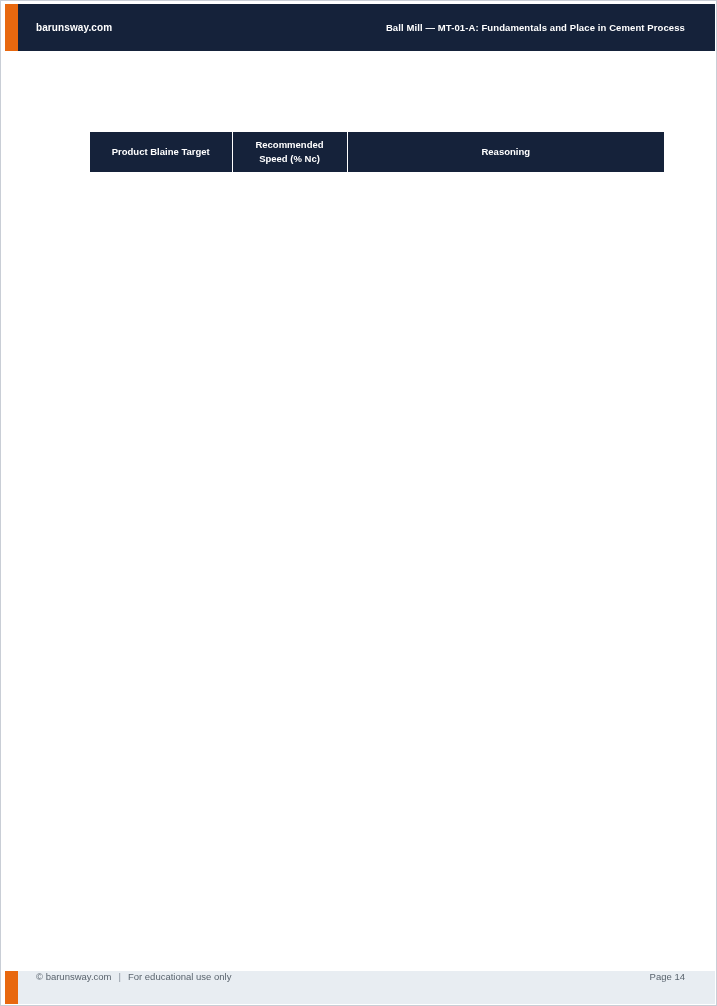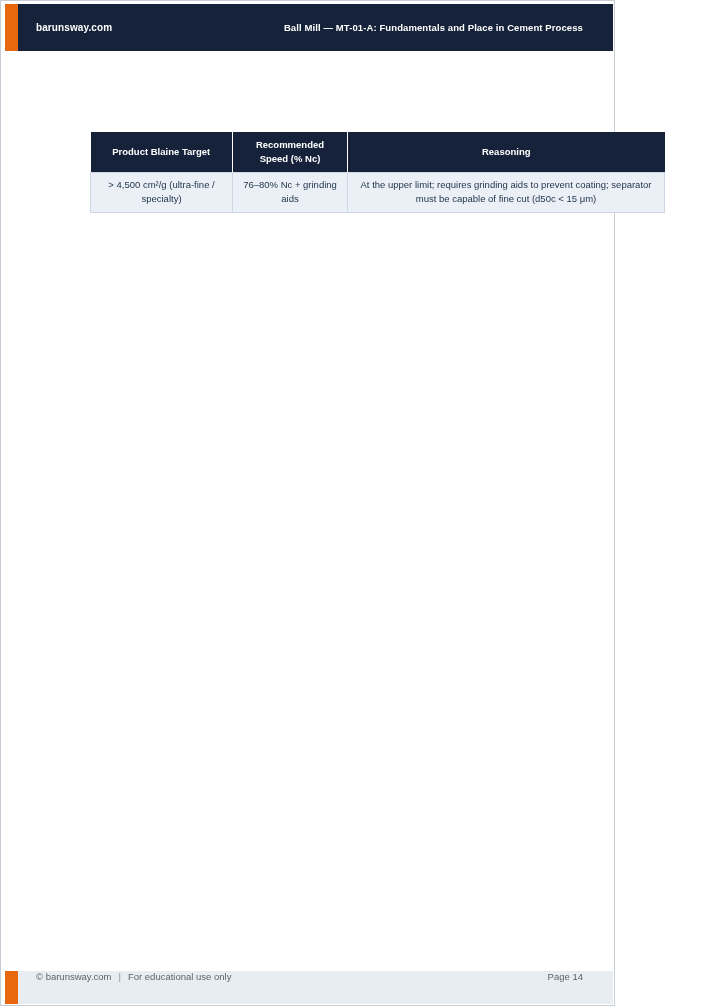--- a/index.html
+++ b/index.html
@@ -4,21 +4,21 @@
 <style>
   * { margin: 0; padding: 0; box-sizing: border-box; }
   html, body { background: #ffffff; }
   body {
     width: 717px; height: 1006px;
     font-family: "Liberation Sans", sans-serif;
     position: relative;
   }
   .page {
     position: absolute; left: 0; top: 0;
-    width: 615px; height: 1006px;
+    width: 717px; height: 1006px;
     background: #ffffff;
     border: 1px solid #c9ced6;
   }
 
   
   .doc-header {
     position: absolute; top: 3px; left: 4px; right: 1px; height: 47px;
     display: flex;
   }
   .accent-block {
@@ -115,25 +115,20 @@
         <col class="col-reasoning">
       </colgroup>
       <thead>
         <tr>
           <th>Product Blaine Target</th>
           <th>Recommended Speed (% Nc)</th>
           <th>Reasoning</th>
         </tr>
       </thead>
       <tbody>
-        <tr class="alt-row">
-          <td>&gt; 4,500 cm²/g (ultra-fine / specialty)</td>
-          <td>76–80% Nc + grinding aids</td>
-          <td>At the upper limit; requires grinding aids to prevent coating; separator must be capable of fine cut (d50c &lt; 15 μm)</td>
-        </tr>
       </tbody>
     </table>
   </div>
 
   <div class="doc-footer">
     <div class="accent-block"></div>
     <div class="band-content">
       <span class="footer-left">
         <span>© barunsway.com</span>
         <span class="footer-sep">|</span>

